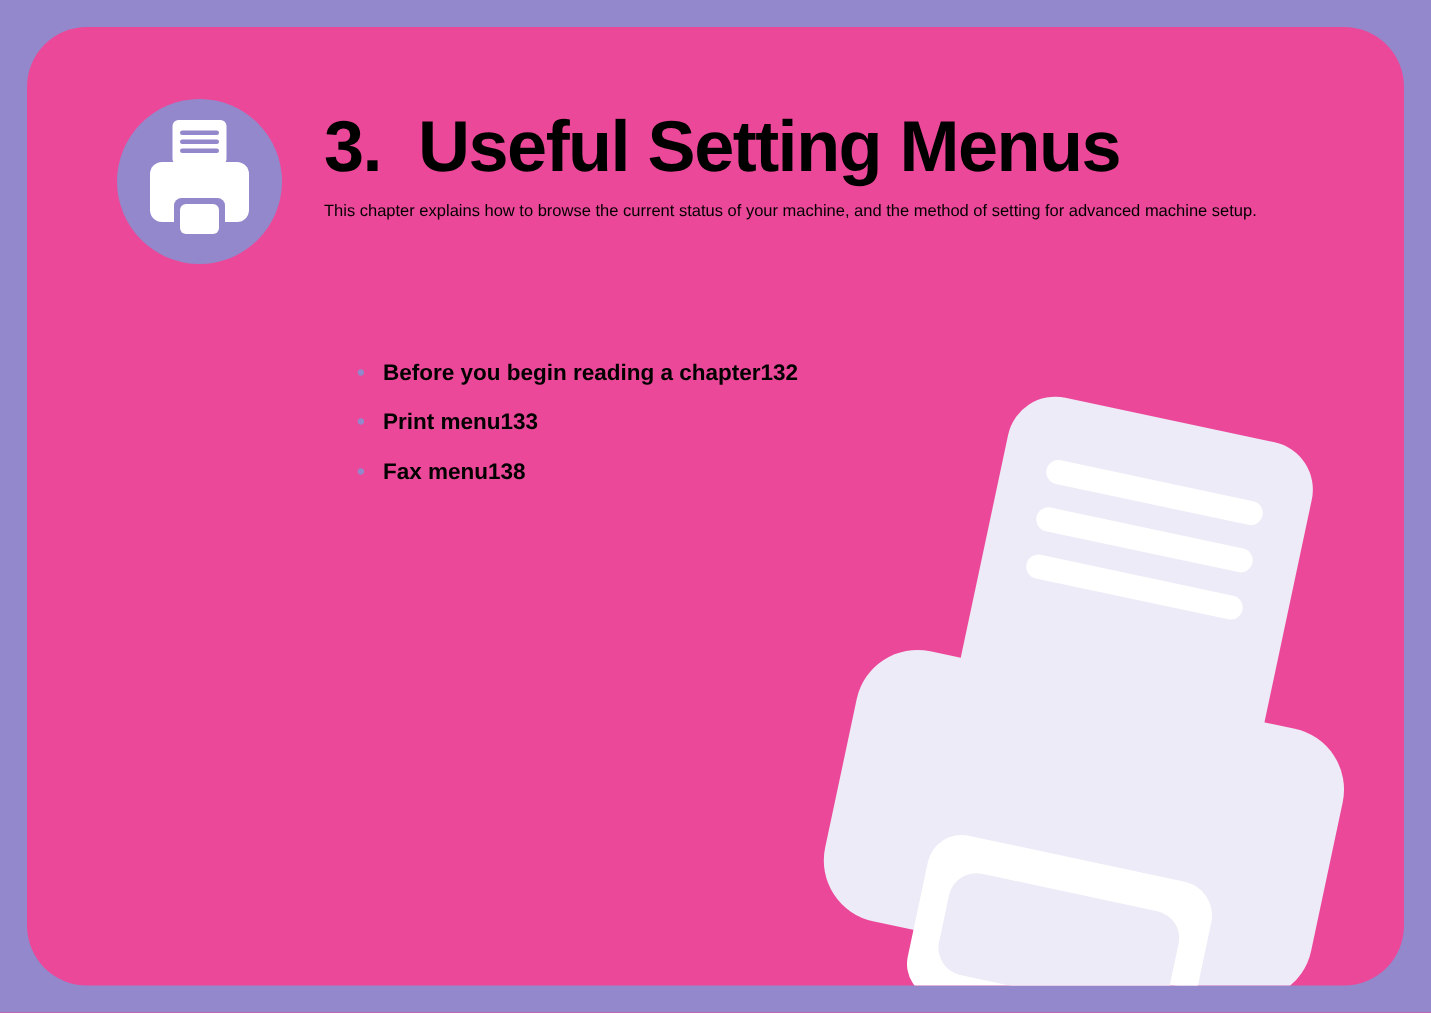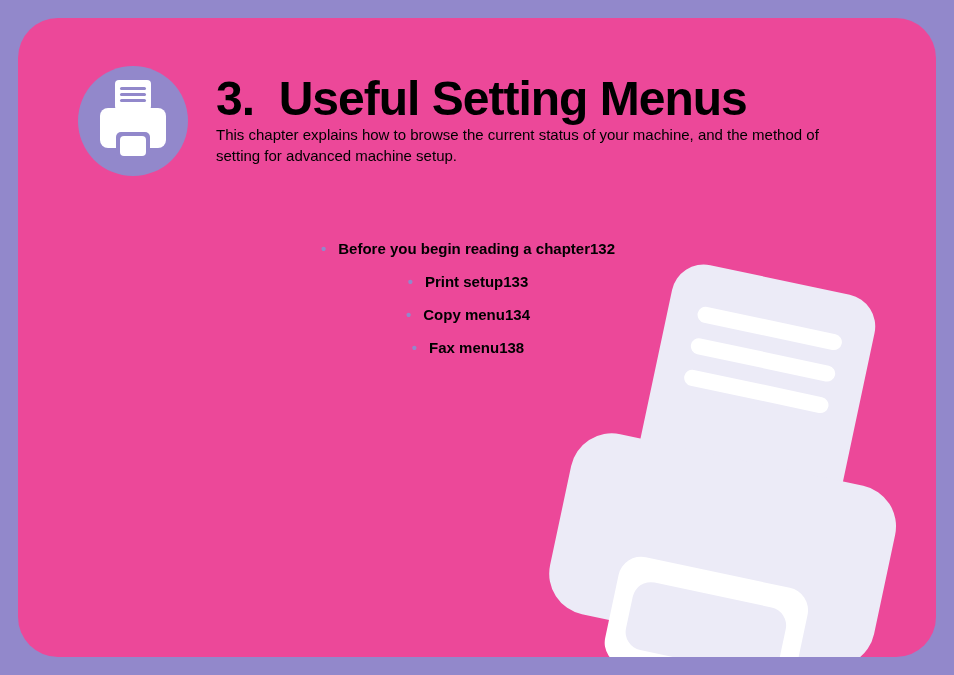--- a/index.html
+++ b/index.html
@@ -38,33 +38,34 @@
       padding-top: 8px;
     }
     .chapter-title {
       font-size: 48px;
       font-weight: 700;
       color: #000;
       letter-spacing: -1px;
       line-height: 1.05;
     }
     .chapter-desc {
-      font-size: 15px;
+      font-size: 11px;
       color: #000;
+      margin-top: 10px;
       line-height: 1.4;
       max-width: 640px;
     }
     .toc {
       margin-top: 64px;
       margin-left: 160px;
       width: 460px;
     }
     .toc-item {
       display: flex;
-      justify-content: center;
+      justify-content: flex-start;
       align-items: baseline;
       font-size: 15px;
       font-weight: 700;
       color: #000;
       margin-bottom: 16px;
     }
     .toc-label::before {
       content: "•";
       color: #9288cb;
       font-weight: 900;
@@ -123,26 +124,22 @@
       <p class="chapter-desc">This chapter explains how to browse the current status of your machine, and the method of setting for advanced machine setup.</p>
     </div>
   </div>
 
   <div class="toc">
     <div class="toc-item">
       <span class="toc-label">Before you begin reading a chapter</span>
       <span class="toc-page">132</span>
     </div>
     <div class="toc-item">
-      <span class="toc-label">Print setup</span>
+      <span class="toc-label">Print menu</span>
       <span class="toc-page">133</span>
-    </div>
-    <div class="toc-item">
-      <span class="toc-label">Copy menu</span>
-      <span class="toc-page">134</span>
     </div>
     <div class="toc-item">
       <span class="toc-label">Fax menu</span>
       <span class="toc-page">138</span>
     </div>
   </div>
 
 </div>
 
 </body></html>

